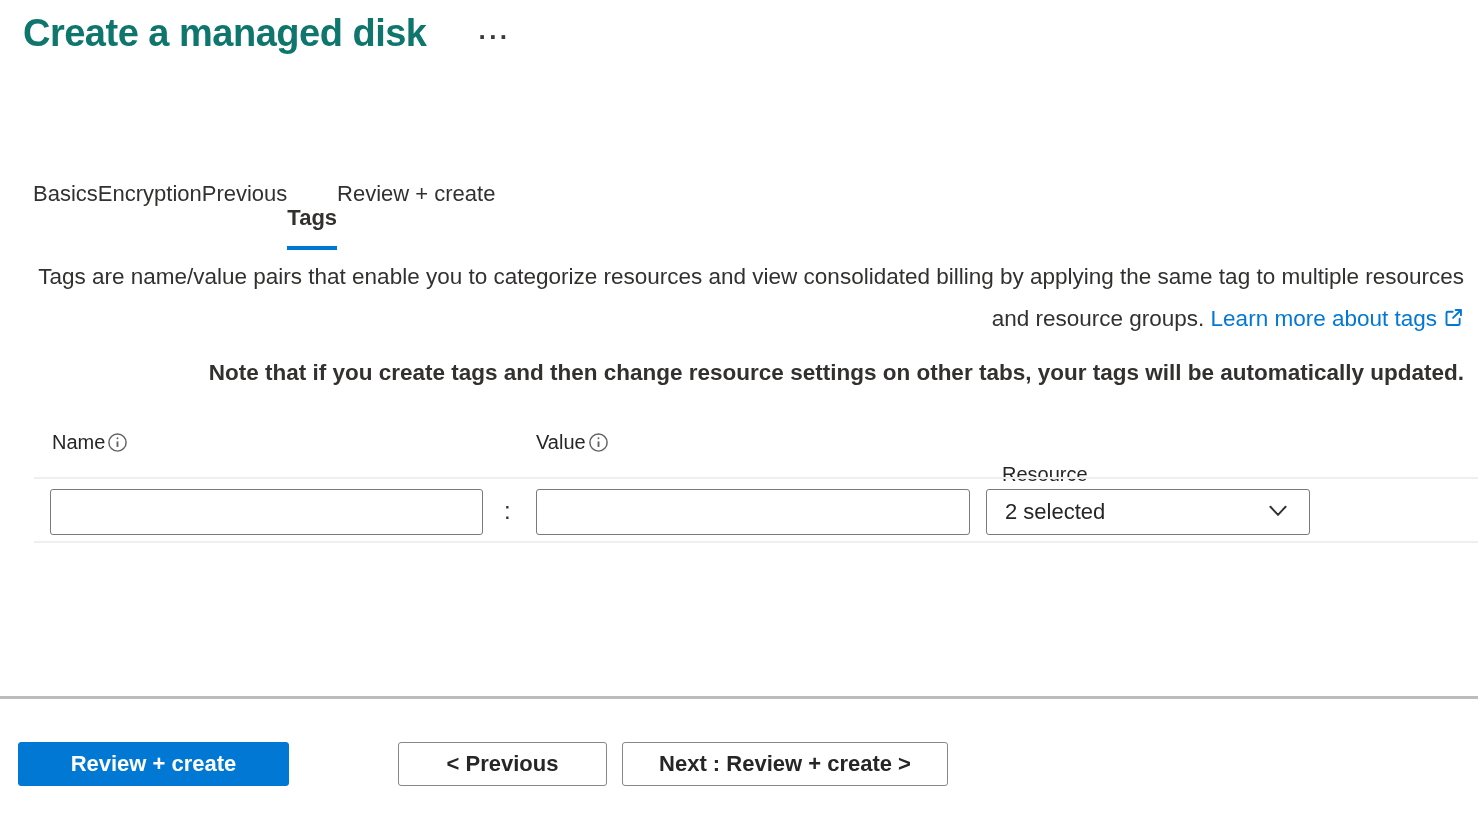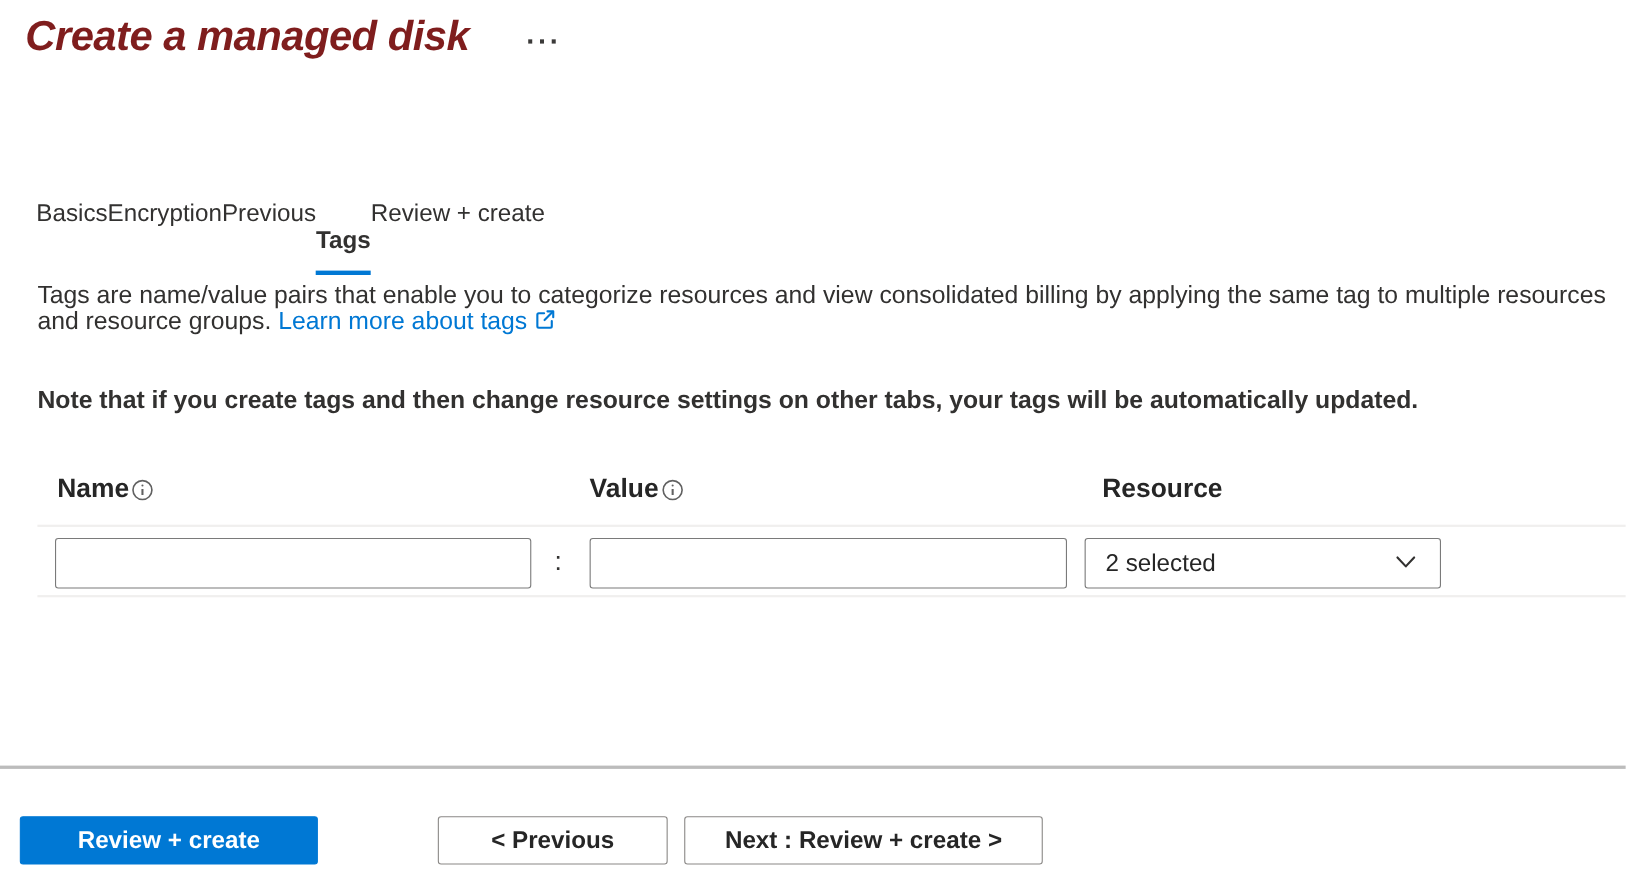--- a/index.html
+++ b/index.html
@@ -1,40 +1,40 @@
 <!DOCTYPE html>
 <html><head>
 <meta charset="utf-8">
 <style>
   * { margin: 0; padding: 0; box-sizing: border-box; }
   html, body { width: 1478px; height: 814px; background: #ffffff; overflow: hidden; }
   body { font-family: "Liberation Sans", sans-serif; color: #323130; position: relative; }
 
   
   .title-row { position: absolute; top: 12px; left: 23px; display: flex; align-items: center; }
-  .page-title { font-size: 38px; font-weight: 700; color: #7f1d1d; letter-spacing: -0.5px; font-style: italic; }
+  .page-title { font-size: 38px; font-weight: 700; color: #0f766e; letter-spacing: -0.5px; }
   .more-icon { margin-left: 52px; margin-top: 6px; font-size: 26px; font-weight: 700; color: #3b3a39; letter-spacing: 2px; cursor: pointer; line-height: 1; }
 
   
   .tabs { position: absolute; top: 181px; left: 33px; display: flex; }
   .tab { font-size: 22px; color: #323130; padding-bottom: 15px; border-bottom: 4px solid transparent; cursor: pointer; white-space: nowrap; }
   .tab.active { font-weight: 700; border-bottom-color: #0078d4; margin-top: 24px; }
 
   
-  .para { position: absolute; left: 34px; right: 14px; font-size: 22.5px; line-height: 24px; color: #323130; }
+  .para { position: absolute; left: 34px; right: 14px; font-size: 22.5px; line-height: 42px; color: #323130; text-align: right; }
   .para-tags { top: 256px; }
   .para-note { top: 352px; font-weight: bold; }
   .link { color: #0078d4; text-decoration: none; cursor: pointer; }
   .ext-icon { display: inline-block; vertical-align: -2px; margin-left: 6px; color: #0078d4; }
 
   
-  .col-head { position: absolute; top: 431px; font-size: 24px; font-weight: 700; color: #262626; display: flex; align-items: center; gap: 2px; }
+  .col-head { position: absolute; top: 431px; font-size: 20px; font-weight: 400; color: #262626; display: flex; align-items: center; gap: 2px; }
   .col-name { left: 52px; }
   .col-value { left: 536px; }
-  .col-resource { left: 1002px; }
+  .col-resource { left: 1002px; margin-top: 32px; }
   .info-icon { display: inline-block; width: 21px; height: 21px; color: #616161; cursor: default; }
 
   .hairline { position: absolute; left: 34px; right: 0; height: 2px; background: #f0efee; }
   .hr-top { top: 477px; }
   .hr-bottom { top: 541px; }
 
   
   .tag-input { position: absolute; top: 489px; height: 46px; border: 1px solid #7a7a7a; border-radius: 3px; background: #fff; font-size: 22px; font-family: "Liberation Sans", sans-serif; color: #323130; padding: 0 14px; outline: none; }
   .name-input { left: 50px; width: 433px; }
   .value-input { left: 536px; width: 434px; }

